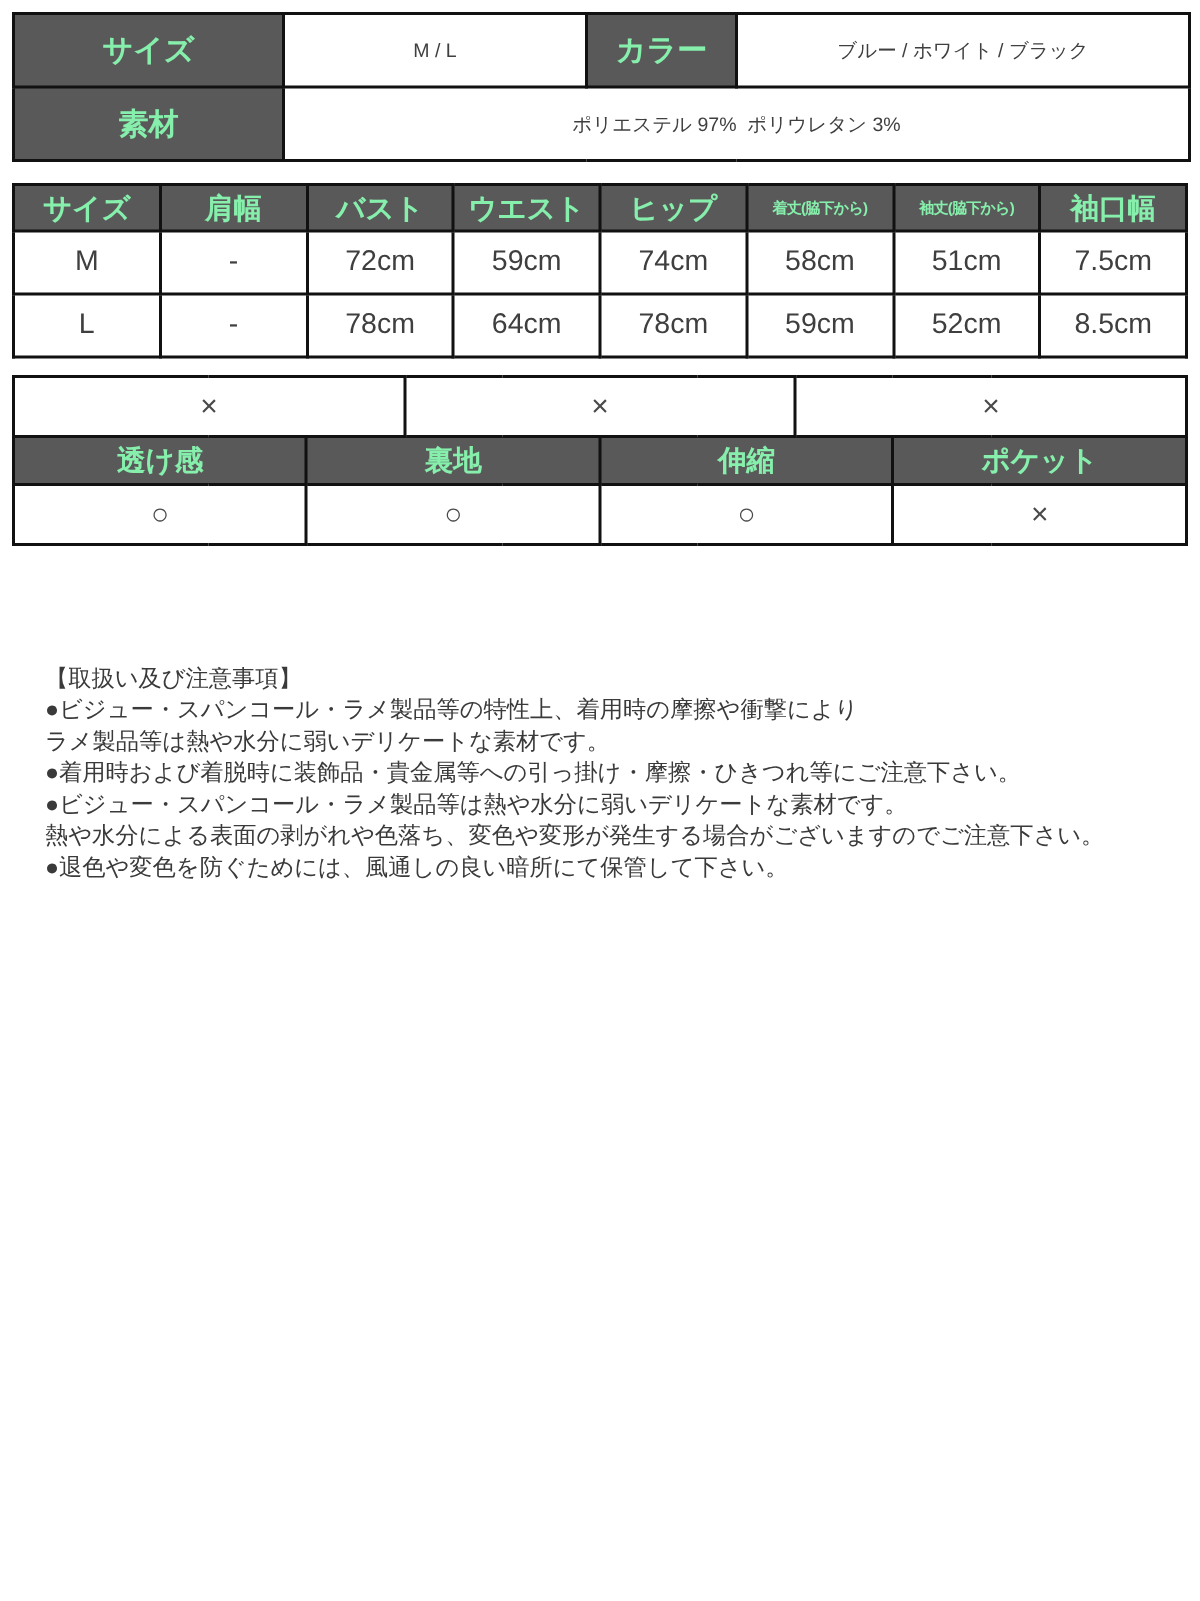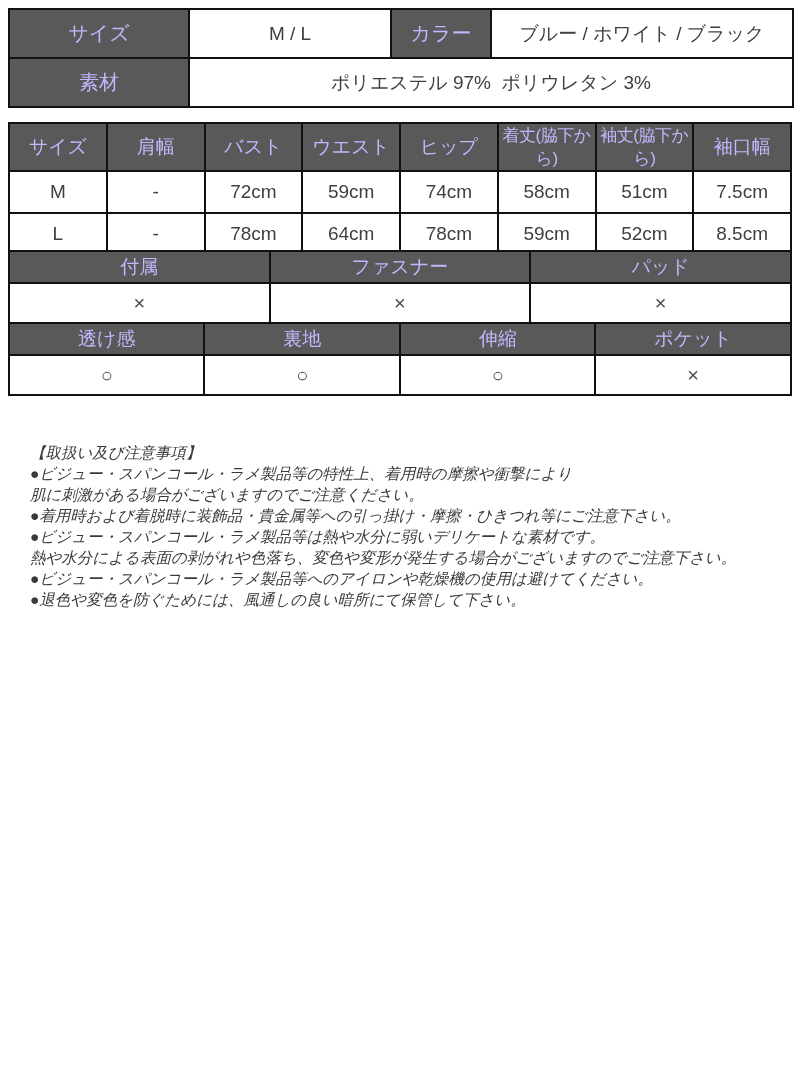--- a/index.html
+++ b/index.html
@@ -23,42 +23,42 @@
   }
   td {
     border: 2px solid #111111;
     text-align: center;
     vertical-align: middle;
     padding: 0;
     white-space: pre-wrap;
   }
   .hd {
     background: #595959;
-    color: #c4b5fd;
-    font-weight: normal;
+    color: #86efac;
+    font-weight: bold;
   }
   
   .t1 {
     position: absolute;
     left: 8px;
     top: 8px;
     width: 784px;
   }
-  .t1 td { height: 47px; font-size: 19px; }
+  .t1 td { height: 47px; font-size: 13px; }
   .t1 .hd { font-size: 20px; }
   
   .t2 {
     position: absolute;
     left: 8px;
     top: 122px;
     width: 784px;
   }
   .t2 td { font-size: 19px; }
   .t2 .hrow td { height: 29px; font-size: 19px; }
-  .t2 .hrow td.small { font-size: 17px; letter-spacing: -0.5px; }
+  .t2 .hrow td.small { font-size: 10px; letter-spacing: -0.5px; }
   .t2 .drow td { height: 40px; }
   
   .t3 {
     position: absolute;
     left: 8px;
     top: 250px;
     width: 784px;
   }
   .t3 td { font-size: 19px; }
   .t3 .hrow td { height: 30px; }
@@ -68,21 +68,21 @@
   .notes {
     position: absolute;
     left: 30px;
     top: 442px;
     width: 760px;
     font-size: 15.5px;
     line-height: 21px;
     color: #3a3a3a;
     letter-spacing: 0px;
   }
-  .notes .line { white-space: nowrap; font-style: italic; }
+  .notes .line { white-space: nowrap; }
 </style>
 </head>
 <body>
 
 <div class="page">
 
   <table class="t1">
     <colgroup>
       <col style="width:180px">
         <col style="width:202px">
@@ -147,25 +147,20 @@
         <col>
         <col>
         <col>
         <col>
         <col>
         <col>
         <col>
         <col>
     </colgroup>
     <tbody>
-        <tr class="hrow">
-      <td class="hd" colspan="4">付属</td>
-      <td class="hd" colspan="4">ファスナー</td>
-      <td class="hd" colspan="4">パッド</td>
-    </tr>
     <tr class="vrow">
       <td colspan="4">×</td>
       <td colspan="4">×</td>
       <td colspan="4">×</td>
     </tr>
     <tr class="hrow">
       <td class="hd" colspan="3">透け感</td>
       <td class="hd" colspan="3">裏地</td>
       <td class="hd" colspan="3">伸縮</td>
       <td class="hd" colspan="3">ポケット</td>
@@ -175,21 +170,20 @@
       <td colspan="3">○</td>
       <td colspan="3">○</td>
       <td colspan="3">×</td>
     </tr>
   </tbody>
     </table>
 
   <div class="notes">
     <div class="line">【取扱い及び注意事項】</div>
     <div class="line">●ビジュー・スパンコール・ラメ製品等の特性上、着用時の摩擦や衝撃により</div>
-    <div class="line">肌に刺激がある場合がございますのでご注意ください。</div>
+    <div class="line">ラメ製品等は熱や水分に弱いデリケートな素材です。</div>
     <div class="line">●着用時および着脱時に装飾品・貴金属等への引っ掛け・摩擦・ひきつれ等にご注意下さい。</div>
     <div class="line">●ビジュー・スパンコール・ラメ製品等は熱や水分に弱いデリケートな素材です。</div>
     <div class="line">熱や水分による表面の剥がれや色落ち、変色や変形が発生する場合がございますのでご注意下さい。</div>
-    <div class="line">●ビジュー・スパンコール・ラメ製品等へのアイロンや乾燥機の使用は避けてください。</div>
     <div class="line">●退色や変色を防ぐためには、風通しの良い暗所にて保管して下さい。</div>
   </div>
 
 </div>
 
 </body></html>

